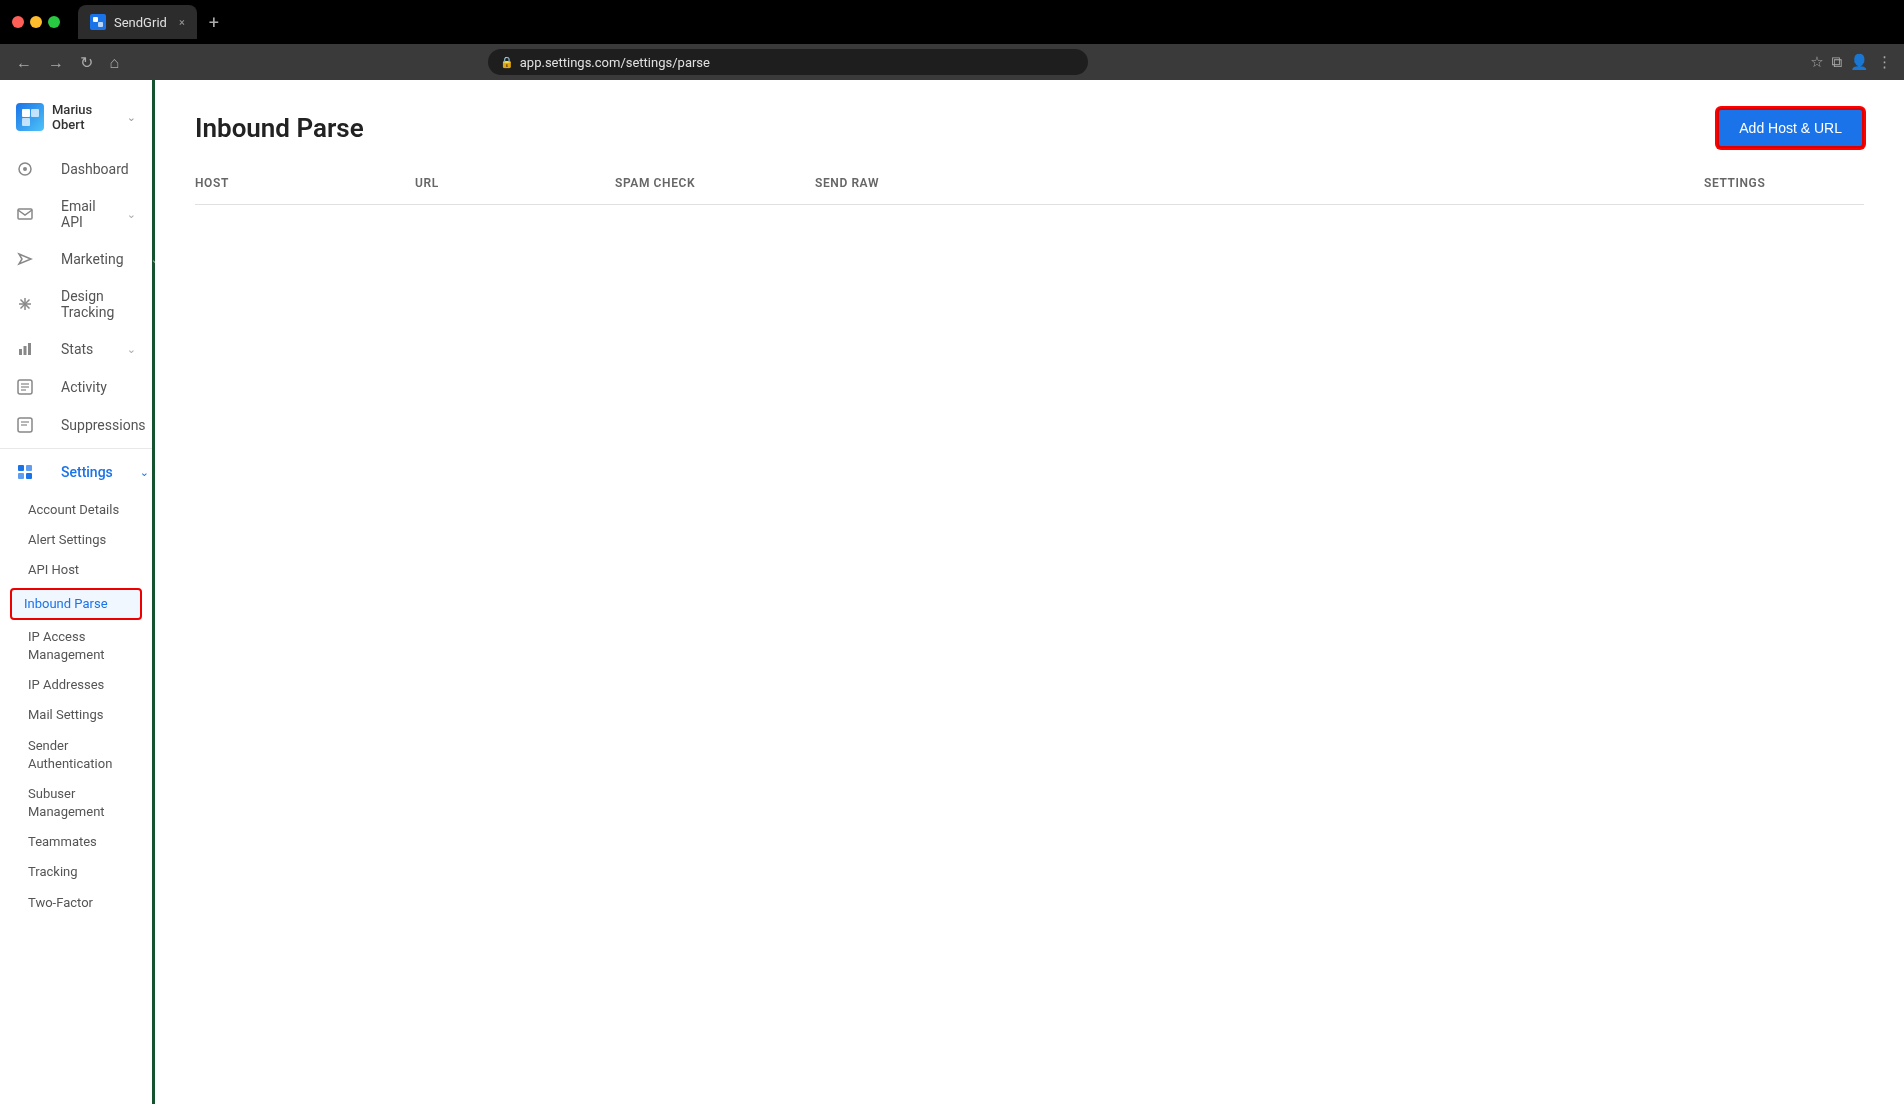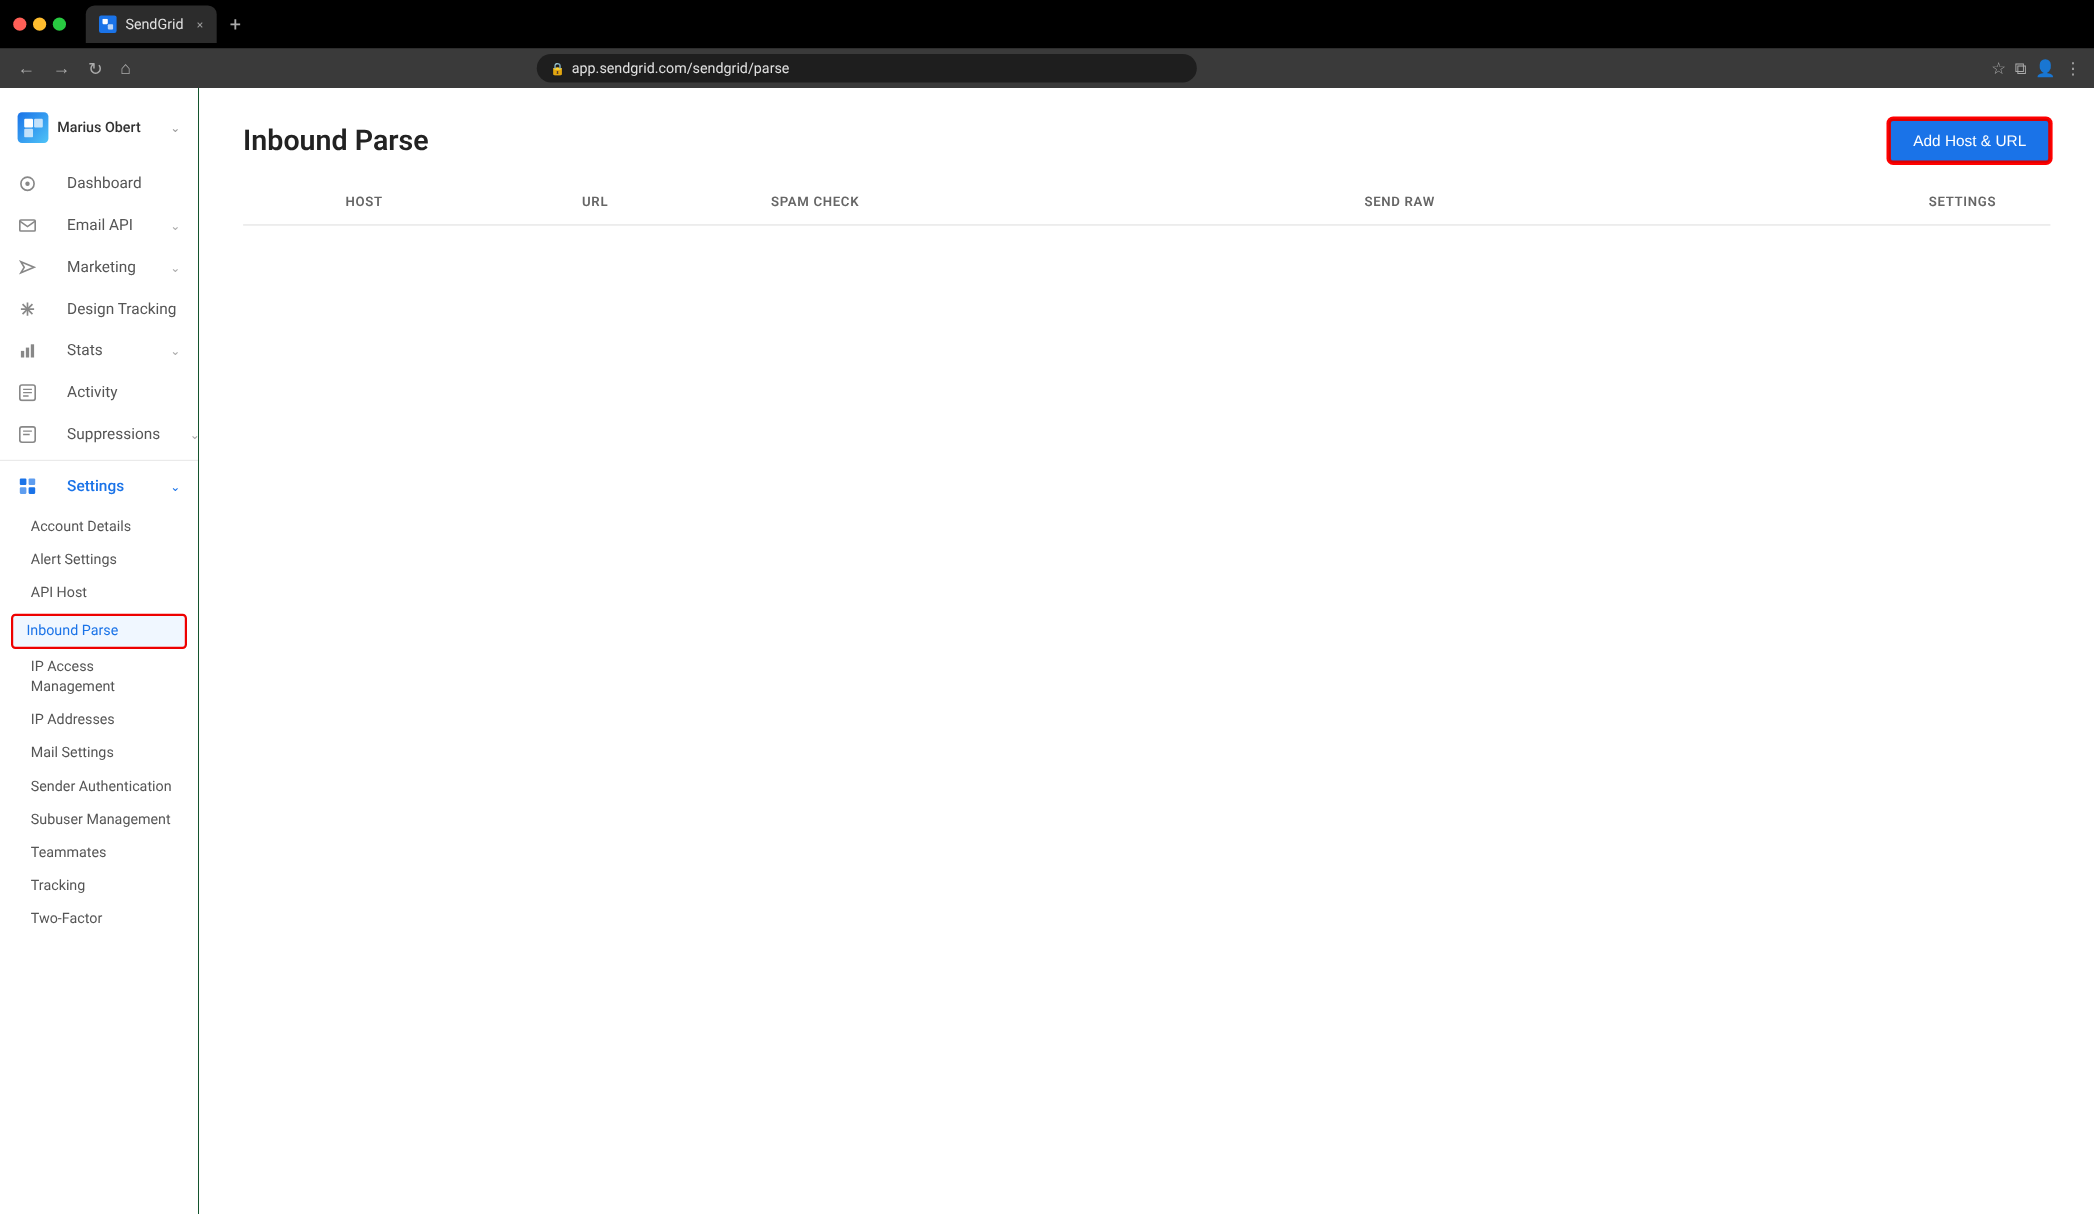--- a/index.html
+++ b/index.html
@@ -101,23 +101,23 @@
     
     .app-container {
       display: flex;
       background: #fff;
       width: 1904px;
       min-height: 1024px;
     }
 
     
     .sidebar {
-      width: 181px;
+      width: 155px;
       background: #fff;
-      border-right: 1px solid #14532d;
+      border-right: 3px solid #14532d;
       min-height: 1024px;
       padding-top: 12px;
       flex-shrink: 0;
     }
     .sidebar-user {
       display: flex;
       align-items: center;
       padding: 10px 16px;
       gap: 8px;
       cursor: pointer;
@@ -201,21 +201,20 @@
       text-align: center;
     }
 
     
     .table-header {
       display: grid;
       grid-template-columns: 220px 200px 200px 1fr 160px;
       border-bottom: 1px solid #e0e0e0;
       padding-bottom: 10px;
       margin-bottom: 4px;
-      text-align: center;
     }
     .table-col-header {
       font-size: 12px;
       font-weight: 600;
       color: #666;
       letter-spacing: 0.05em;
       text-transform: uppercase;
       padding: 4px 0;
     }
 
@@ -260,21 +259,21 @@
     <span class="tab-add">+</span>
   </div>
 
   <div class="browser-addressbar">
     <span class="nav-btn">←</span>
     <span class="nav-btn">→</span>
     <span class="nav-btn">↻</span>
     <span class="nav-btn">⌂</span>
     <div class="address-box">
       <span class="lock-icon-sm">🔒</span>
-      <span style="color:#e0e0e0;font-size:13px;">app.sendgrid.com/sendgrid/parse</span>
+      <span style="color:#e0e0e0;font-size:13px;">app.settings.com/settings/parse</span>
     </div>
     <div class="browser-actions">
       <span>☆</span>
       <span>⧉</span>
       <span>👤</span>
       <span>⋮</span>
     </div>
   </div>
 
   <div class="app-container">

